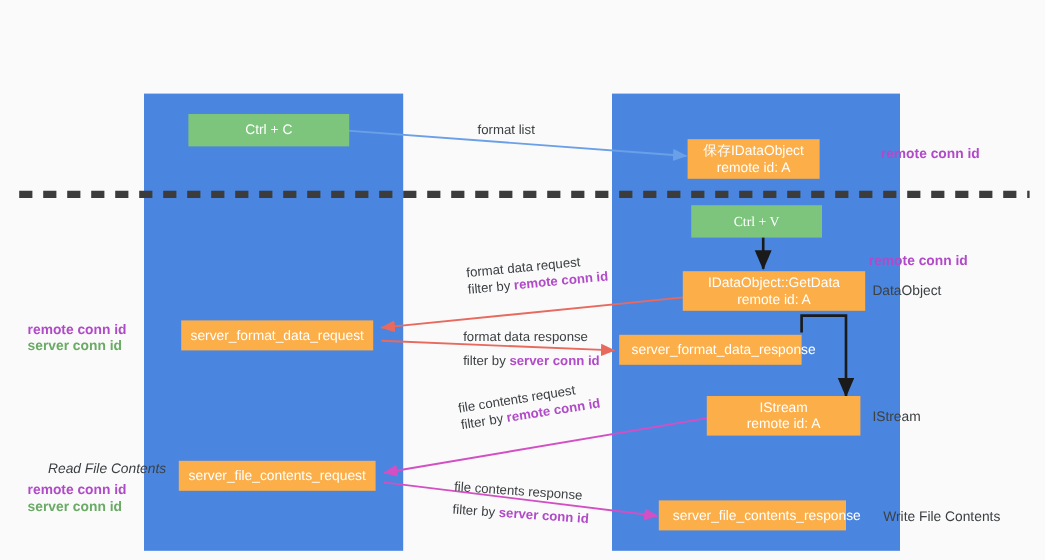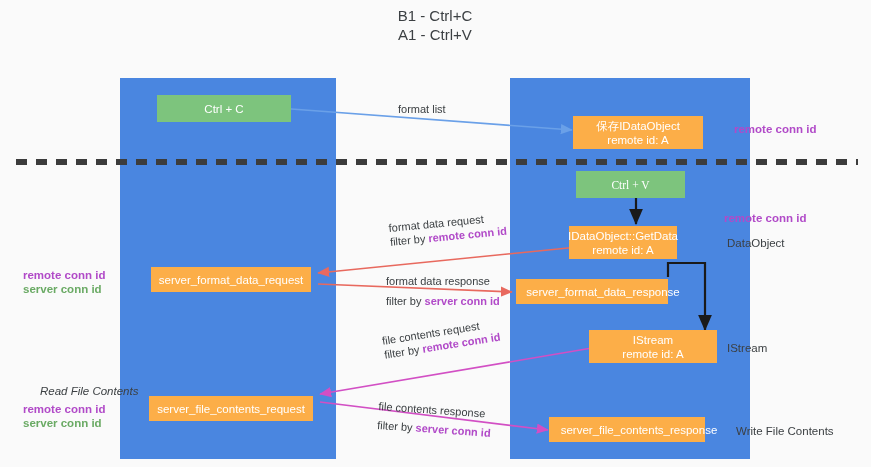--- a/index.html
+++ b/index.html
@@ -78,22 +78,20 @@
     left: 0; top: 0;
     width: 871px; height: 467px;
     pointer-events: none;
   }
 </style>
 </head>
 <body>
 
 <div id="canvas">
 
-  <div class="title" style="left:335px; top:6px; width:200px;">B1 - Ctrl+C
-A1 - Ctrl+V</div>
 
 
   <div class="lane" style="left:120px; top:78px; width:216px; height:381px;"></div>
   <div class="lane" style="left:510px; top:78px; width:240px; height:381px;"></div>
 
   <svg class="overlay" viewBox="0 0 871 467">
     <defs>
       <marker id="ah-blue" markerWidth="9" markerHeight="9" refX="7" refY="3.2" orient="auto">
         <path d="M0,0 L7.5,3.2 L0,6.4 z" fill="#6aa0e8"></path>
       </marker>
@@ -124,48 +122,48 @@
 
     <line x1="592" y1="348" x2="320" y2="394" stroke="#d24fc4" stroke-width="1.6" marker-end="url(#ah-pink)"></line>
 
     <line x1="320" y1="402" x2="548" y2="430" stroke="#d24fc4" stroke-width="1.6" marker-end="url(#ah-pink)"></line>
   </svg>
 
   <div class="box green" style="left:157px; top:95px; width:134px; height:27px;">
     <span>Ctrl + C</span>
   </div>
 
-  <div class="box orange" style="left:573px; top:116px; width:130px; height:33px;">
+  <div class="box orange" style="left:573px; top:116px; width:110px; height:33px;">
     <span>保存IDataObject</span>
     <span class="l2">remote id: A</span>
   </div>
 
   <div class="box green" style="left:576px; top:171px; width:109px; height:27px;font-family:Liberation Serif, serif;">
     <span>Ctrl + V</span>
   </div>
 
-  <div class="box orange" style="left:569px; top:226px; width:108px; height:33px;">
+  <div class="box orange" style="left:569px; top:226px; width:152px; height:33px;">
     <span>IDataObject::GetData</span>
     <span class="l2">remote id: A</span>
   </div>
 
   <div class="box orange" style="left:151px; top:267px; width:160px; height:25px;">
     <span>server_format_data_request</span>
   </div>
 
   <div class="box orange" style="left:516px; top:279px; width:152px; height:25px;padding-left:22px;">
     <span>server_format_data_response</span>
   </div>
 
   <div class="box orange" style="left:589px; top:330px; width:128px; height:33px;">
     <span>IStream</span>
     <span class="l2">remote id: A</span>
   </div>
 
-  <div class="box orange" style="left:149px; top:396px; width:164px; height:25px;justify-content:center;">
+  <div class="box orange" style="left:149px; top:384px; width:164px; height:25px;justify-content:center;">
     <span>server_file_contents_request</span>
   </div>
 
   <div class="box orange" style="left:549px; top:417px; width:156px; height:25px;padding-left:24px;">
     <span>server_file_contents_response</span>
   </div>
 
   <div class="edge-label" style="left:398px; top:102px;">
     <span>format list</span>
   </div>

